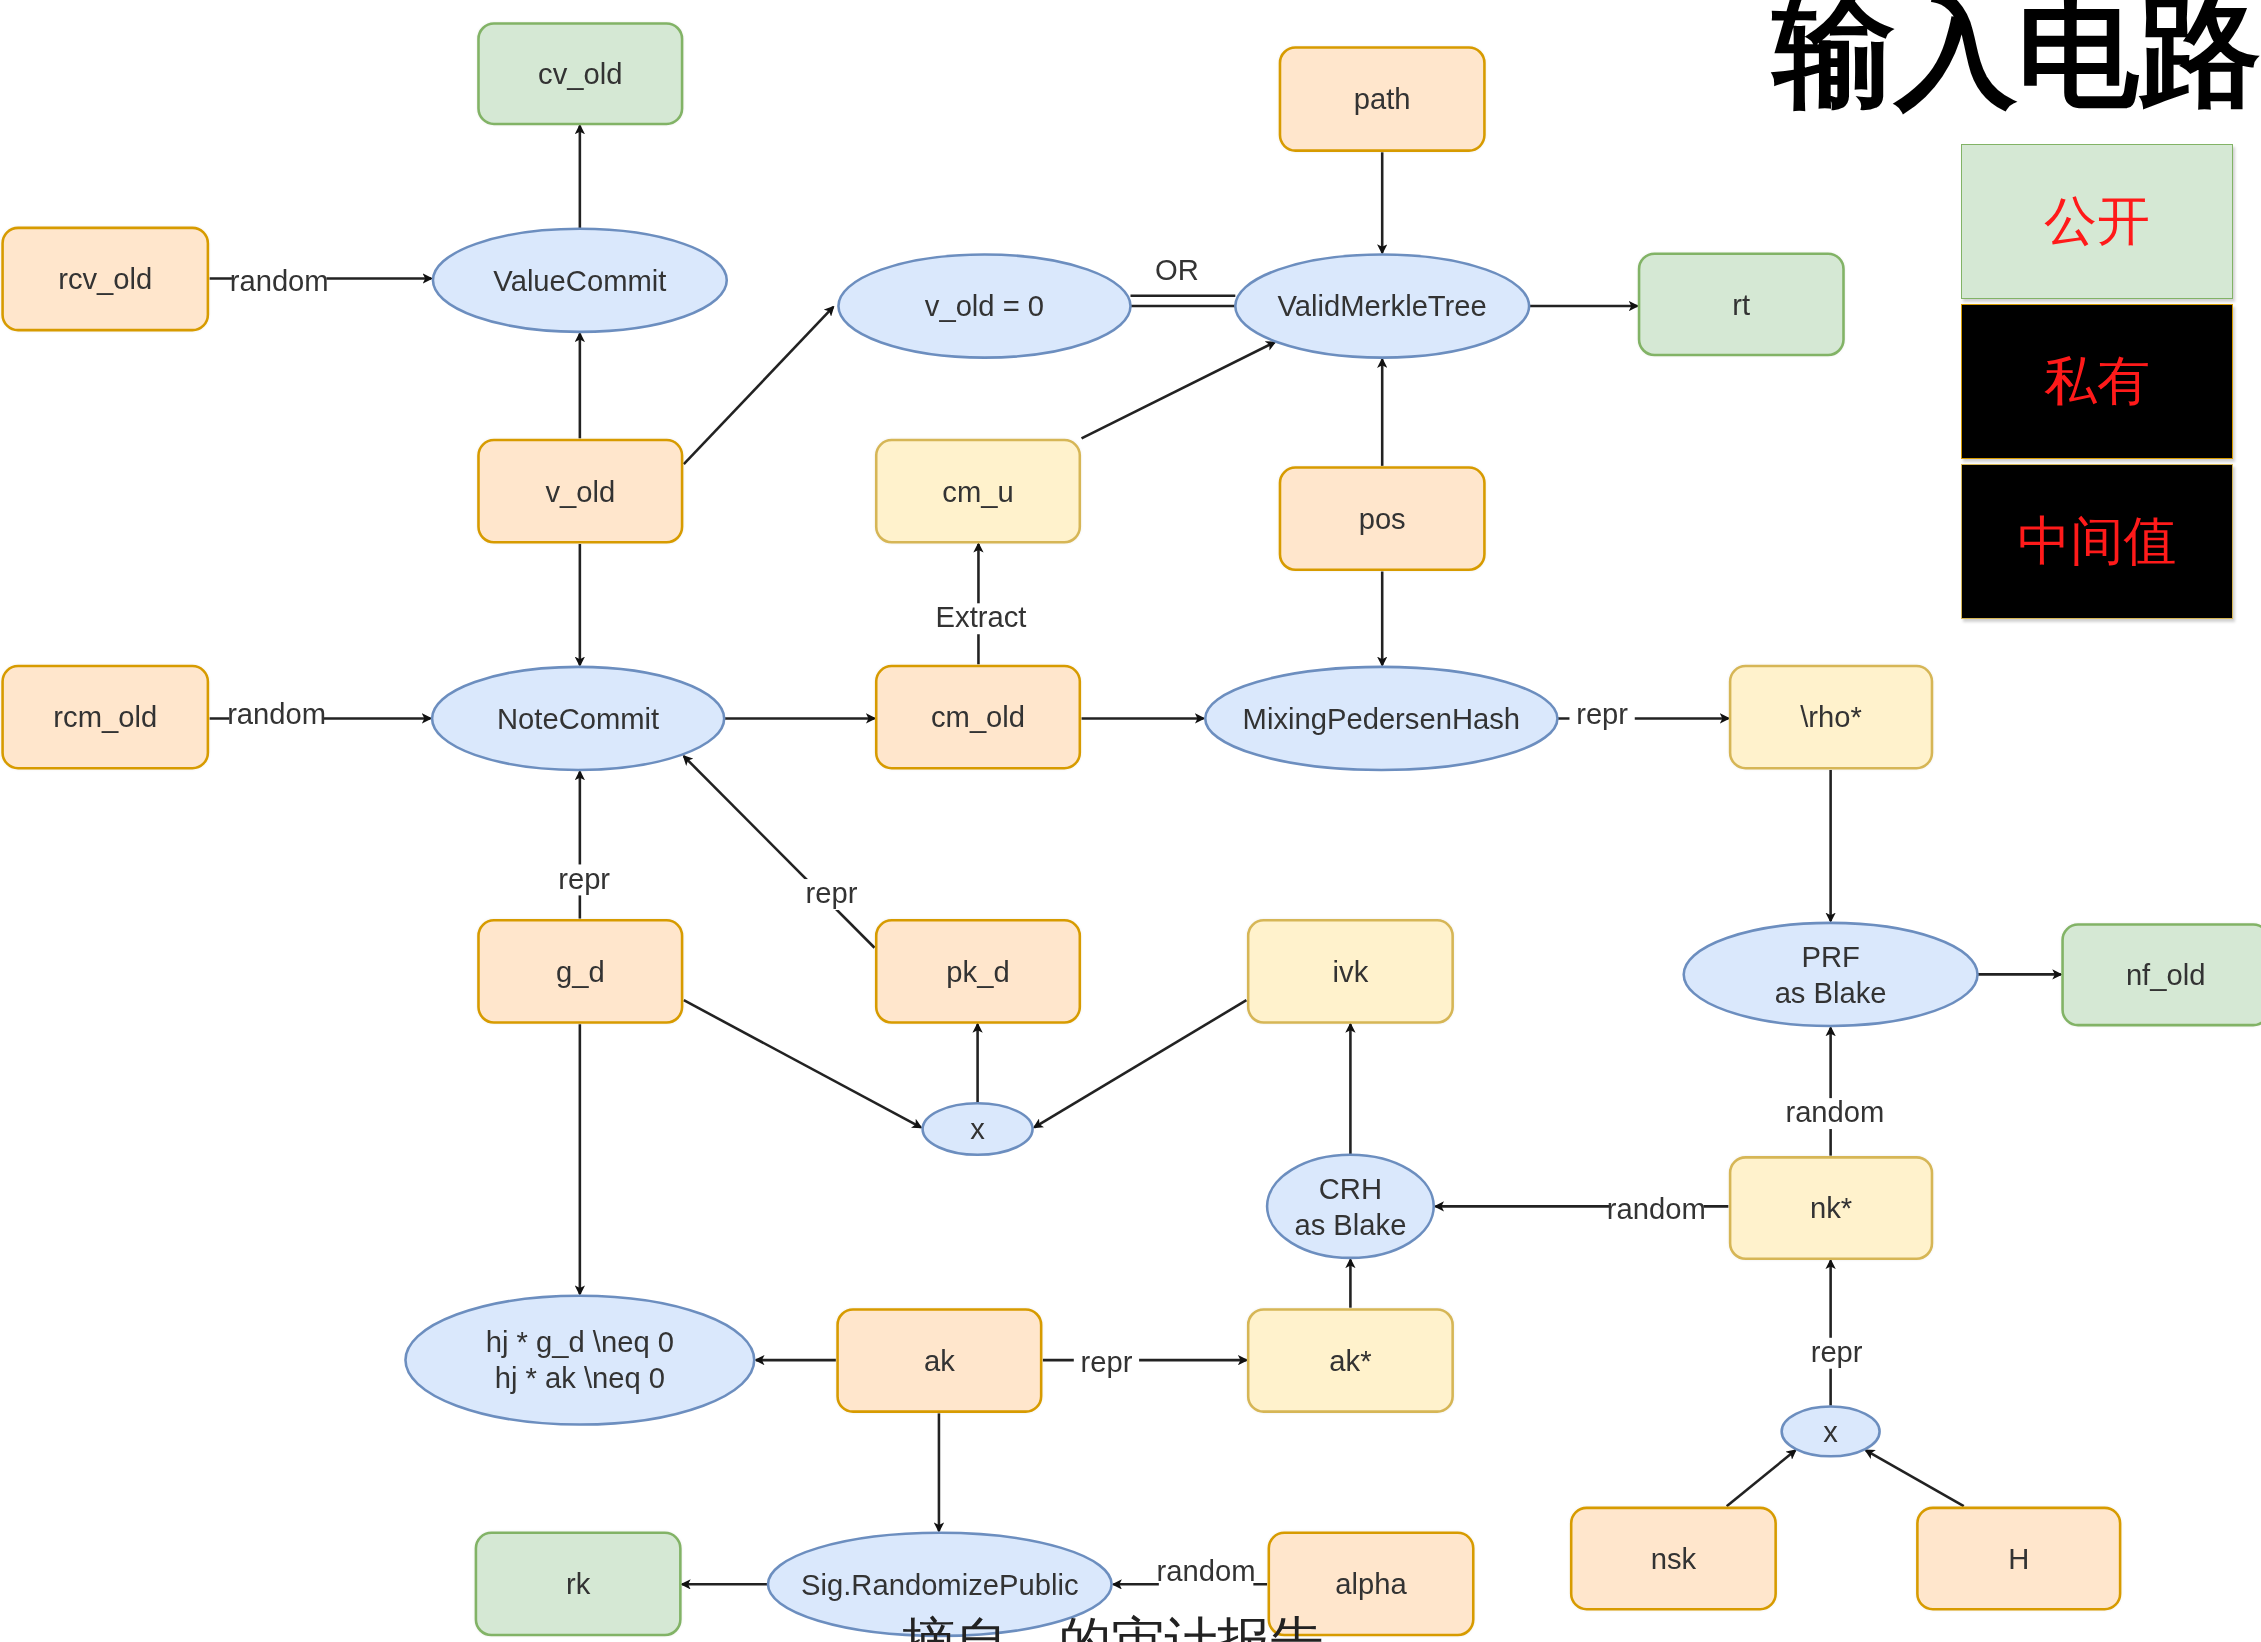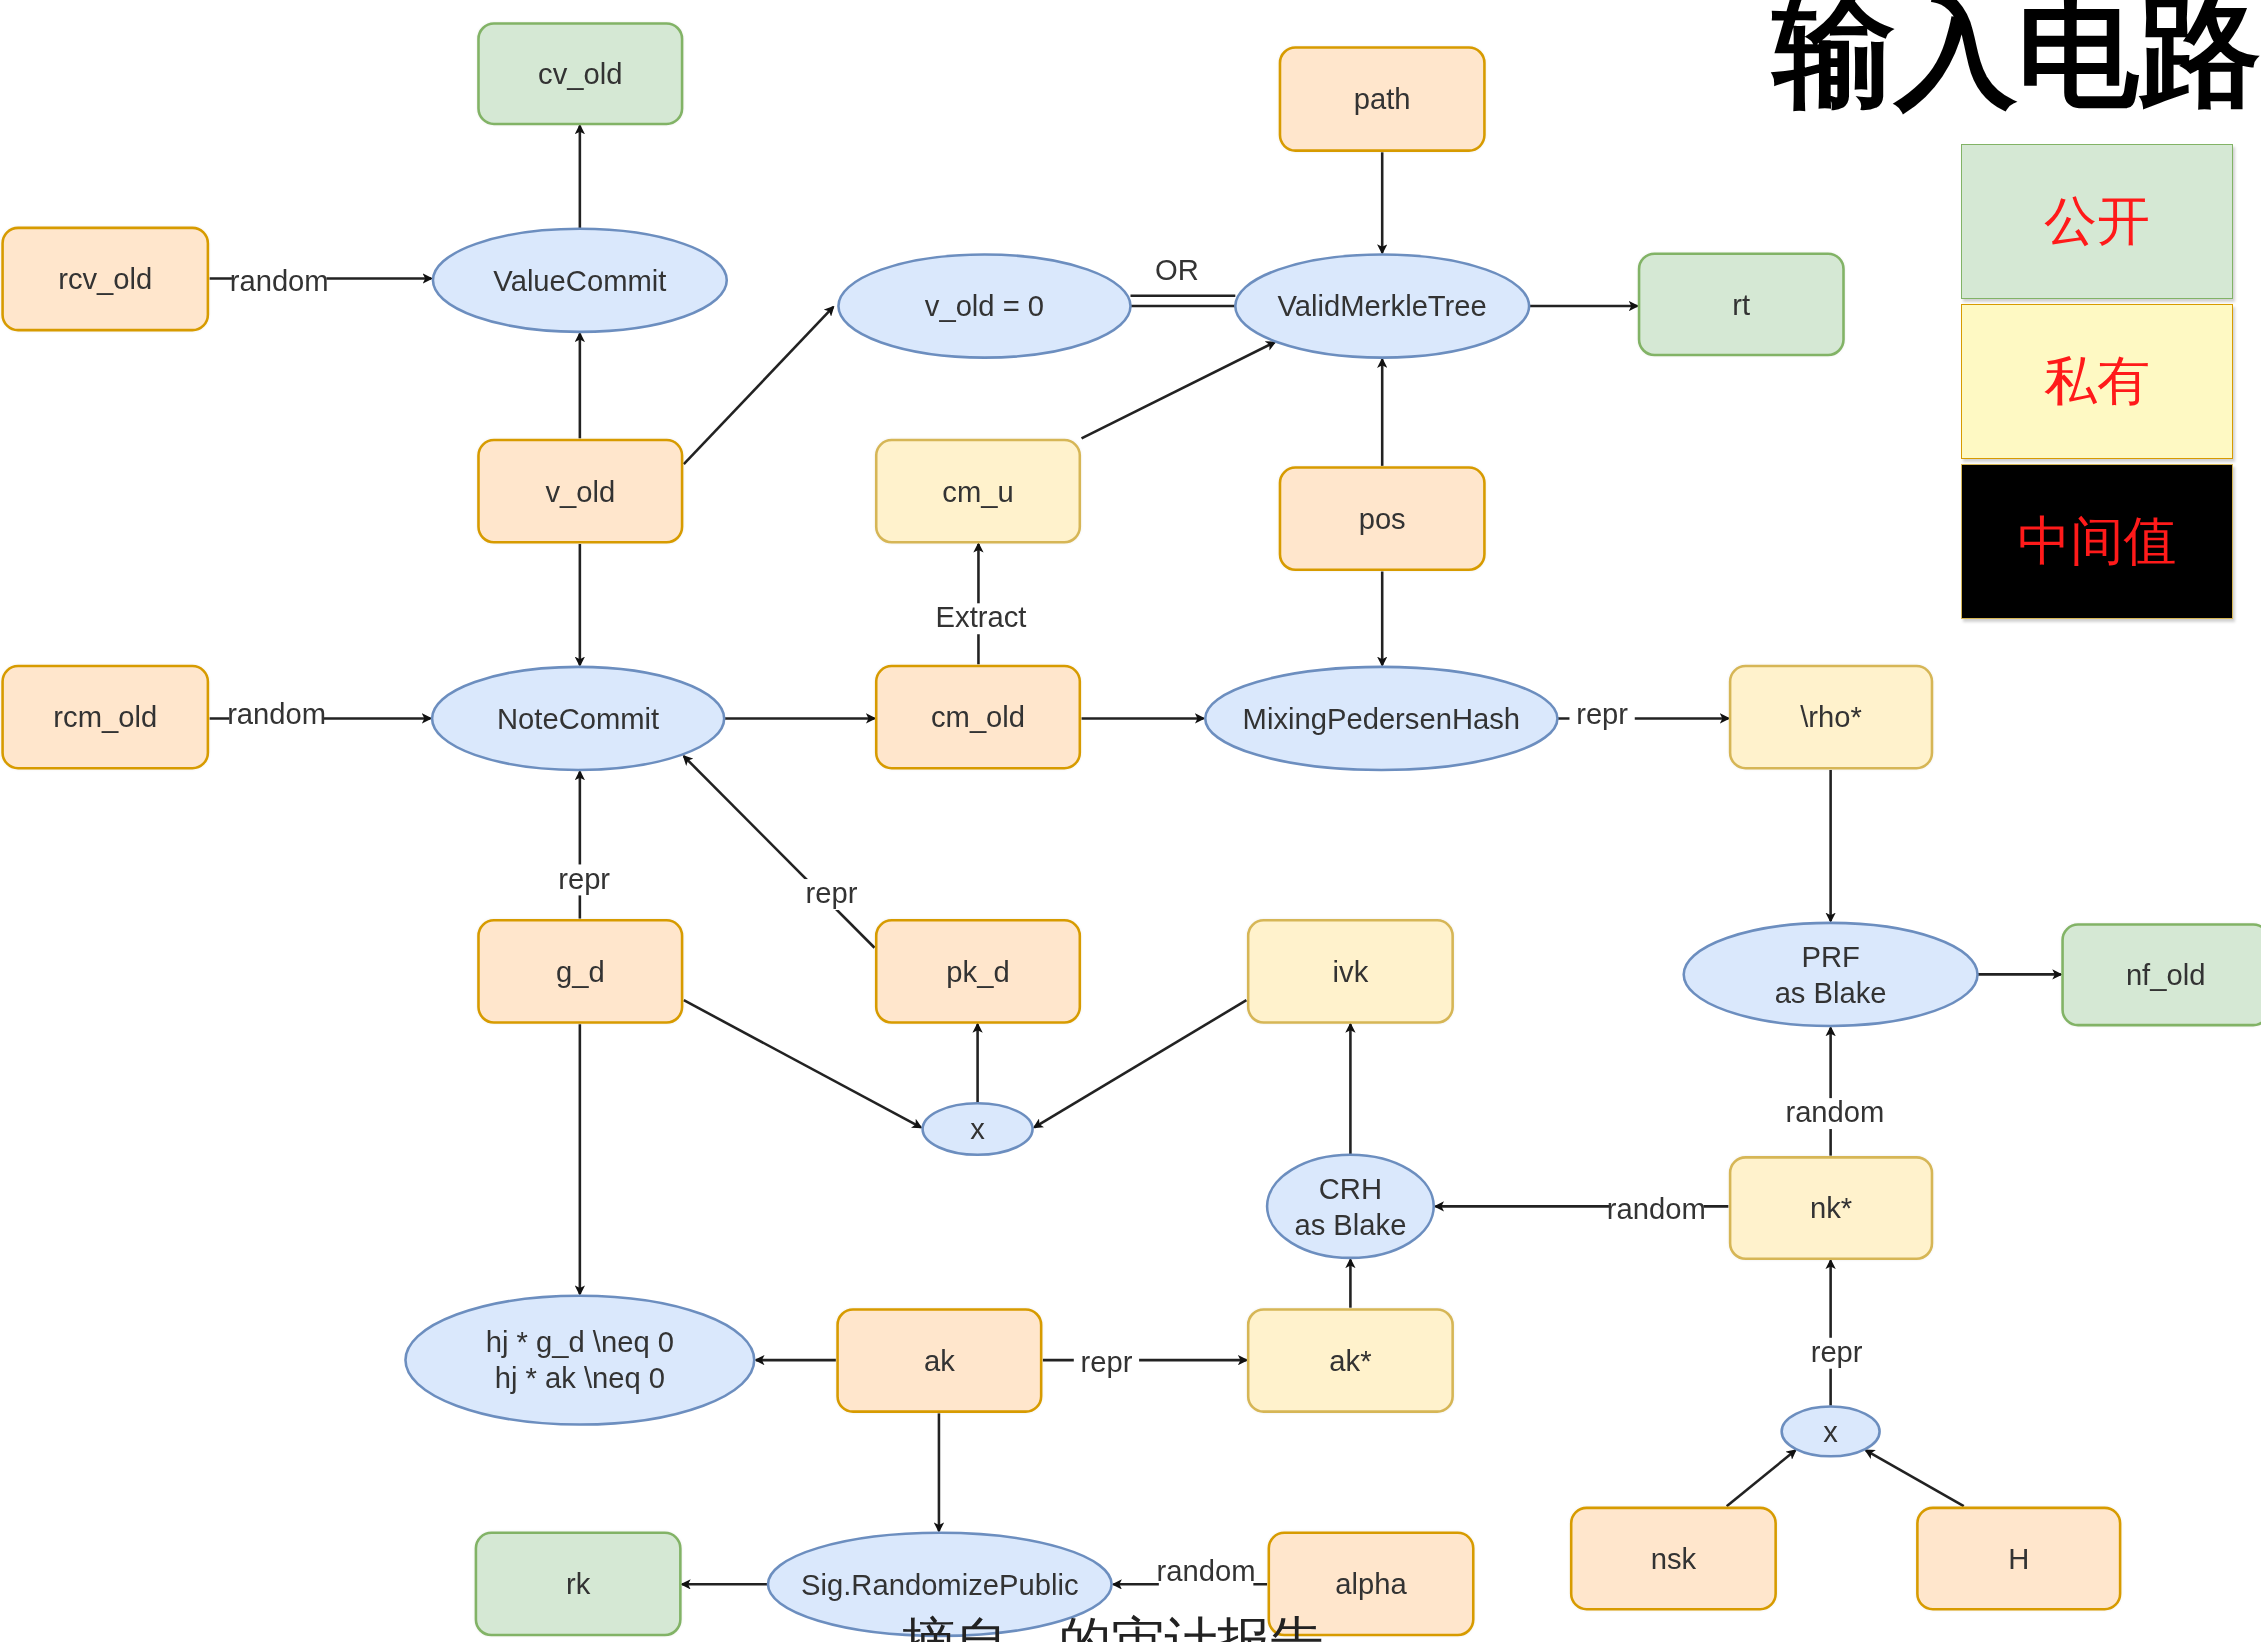--- a/index.html
+++ b/index.html
@@ -293,21 +293,21 @@
       <text x="2138" y="1585" text-anchor="middle" class="edge-label">repr</text>
     </g>
 </svg>
 
 <div class="title">输入电路</div>
 
 <div class="legend">
   <div class="legend-row" style="background: rgb(213, 232, 212); border-color: rgb(130, 179, 102); color: rgb(255, 26, 26);">
     <span>公开</span>
   </div>
-  <div class="legend-row" style="background: #fef9c3; border-color: rgb(215, 155, 0); color: rgb(255, 26, 26);">
+  <div class="legend-row" style="background: #000000; border-color: rgb(215, 155, 0); color: rgb(255, 26, 26);">
     <span>私有</span>
   </div>
   <div class="legend-row" style="background: #000000; border-color: rgb(214, 182, 86); color: rgb(255, 26, 26);">
     <span>中间值</span>
   </div>
 </div>
 
 <div class="caption">摘自...的审计报告</div>
 
 

